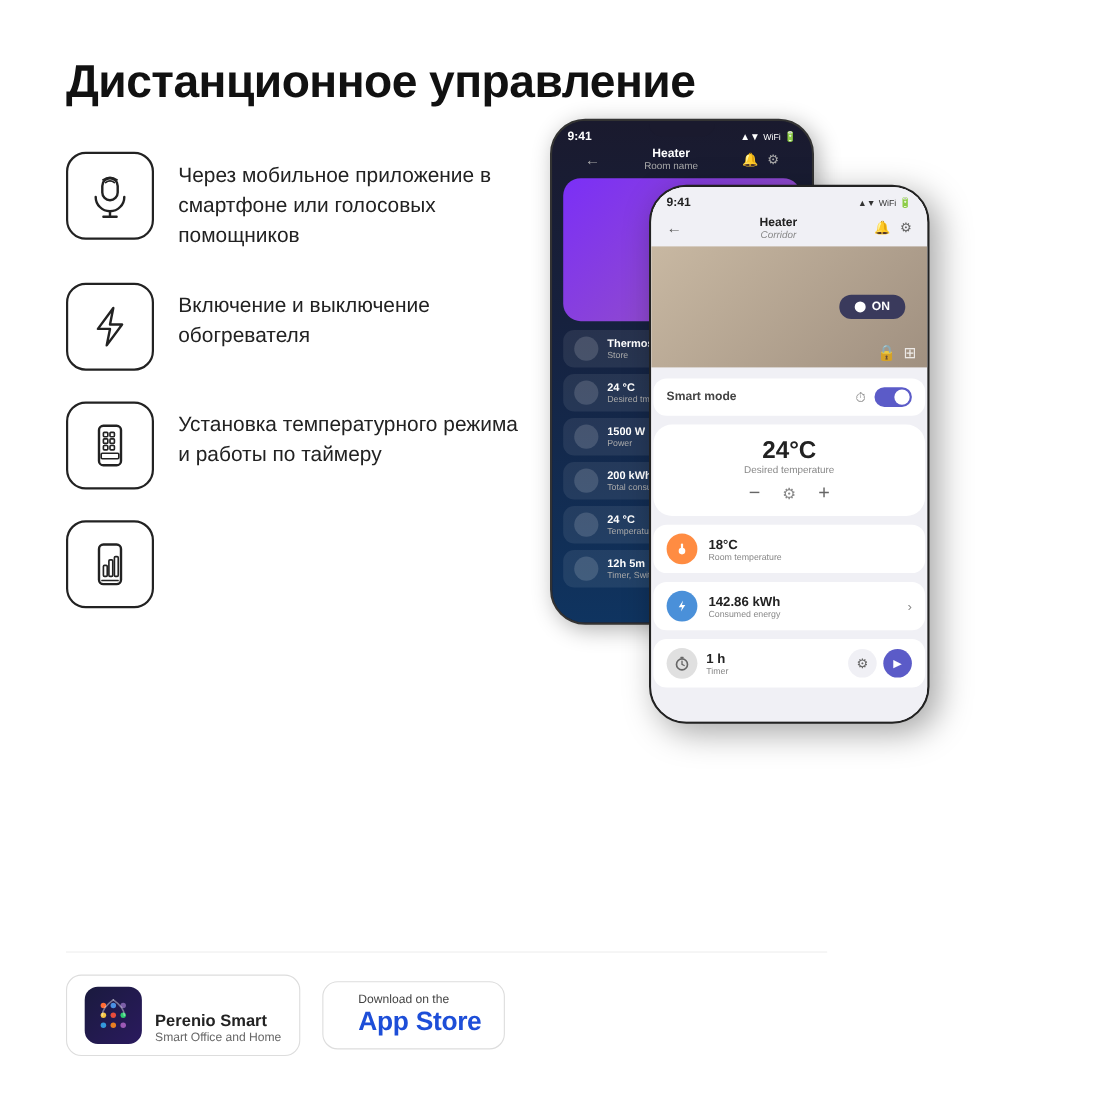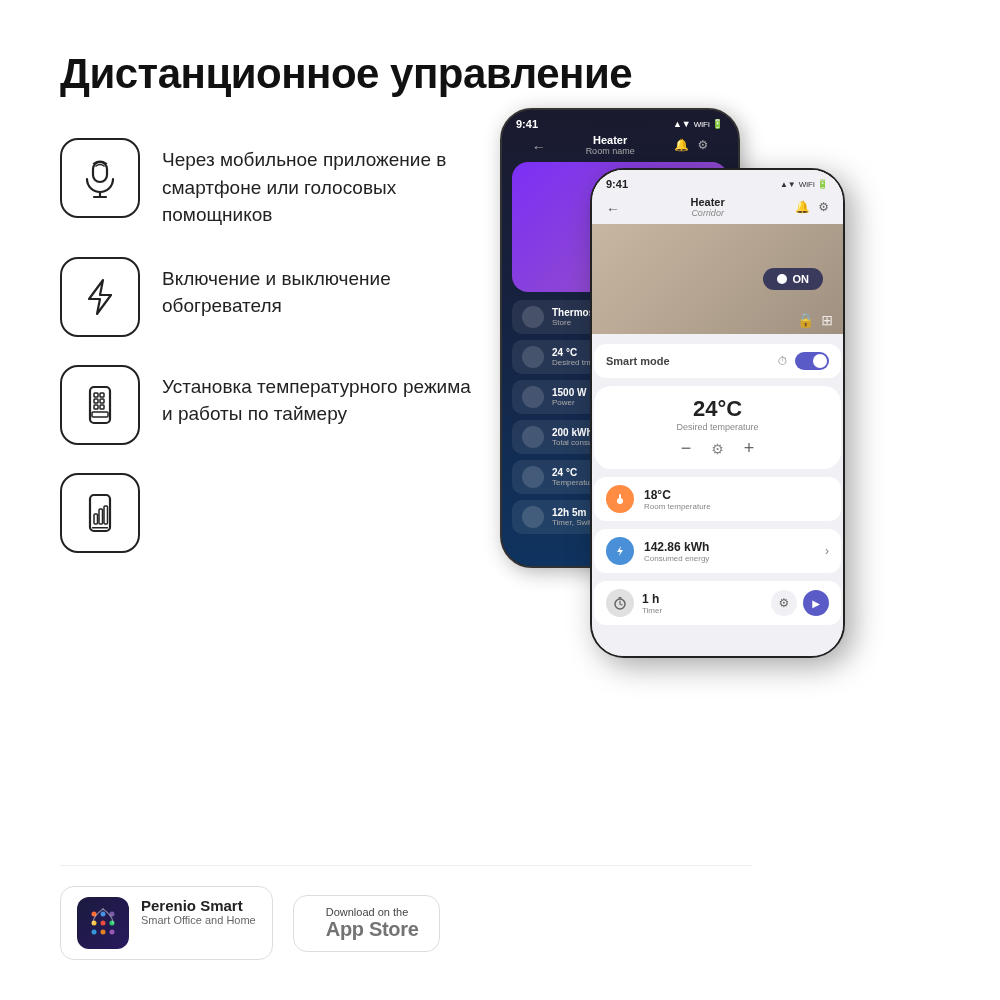--- a/index.html
+++ b/index.html
@@ -306,21 +306,21 @@
     .bottom-section {
       display: flex;
       align-items: center;
       gap: 20px;
       margin-top: 30px;
       padding-top: 20px;
       border-top: 1px solid #eee;
     }
     .perenio-badge {
       display: flex;
-      align-items: flex-start;
+      align-items: flex-end;
       gap: 12px;
       border: 1.5px solid #ddd;
       border-radius: 14px;
       padding: 10px 16px;
       flex-shrink: 0;
     }
     .perenio-icon {
       width: 52px;
       height: 52px;
       border-radius: 12px;
@@ -338,21 +338,21 @@
       display: flex;
       align-items: flex-end;
       gap: 12px;
       border: 1.5px solid #ddd;
       border-radius: 14px;
       padding: 10px 20px;
       text-decoration: none;
     }
     .store-badge-icon { font-size: 34px; color: #222; }
     .store-badge-text .sb-sub { font-size: 11px; color: #444; }
-    .store-badge-text .sb-name { font-size: 20px; font-weight: 700; color: #737373; letter-spacing: -0.3px; }
+    .store-badge-text .sb-name { font-size: 24px; font-weight: 700; color: #1d4ed8; letter-spacing: -0.3px; }
     .google-icon {
       width: 38px;
       height: 38px;
     }
     .notch {
       position: absolute;
       top: 0;
       left: 50%;
       transform: translateX(-50%);
       width: 60px;

